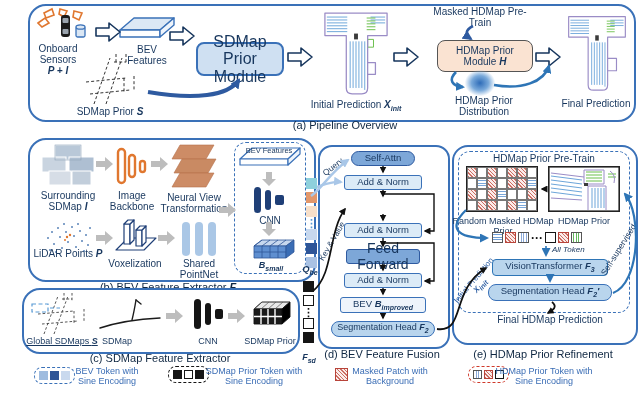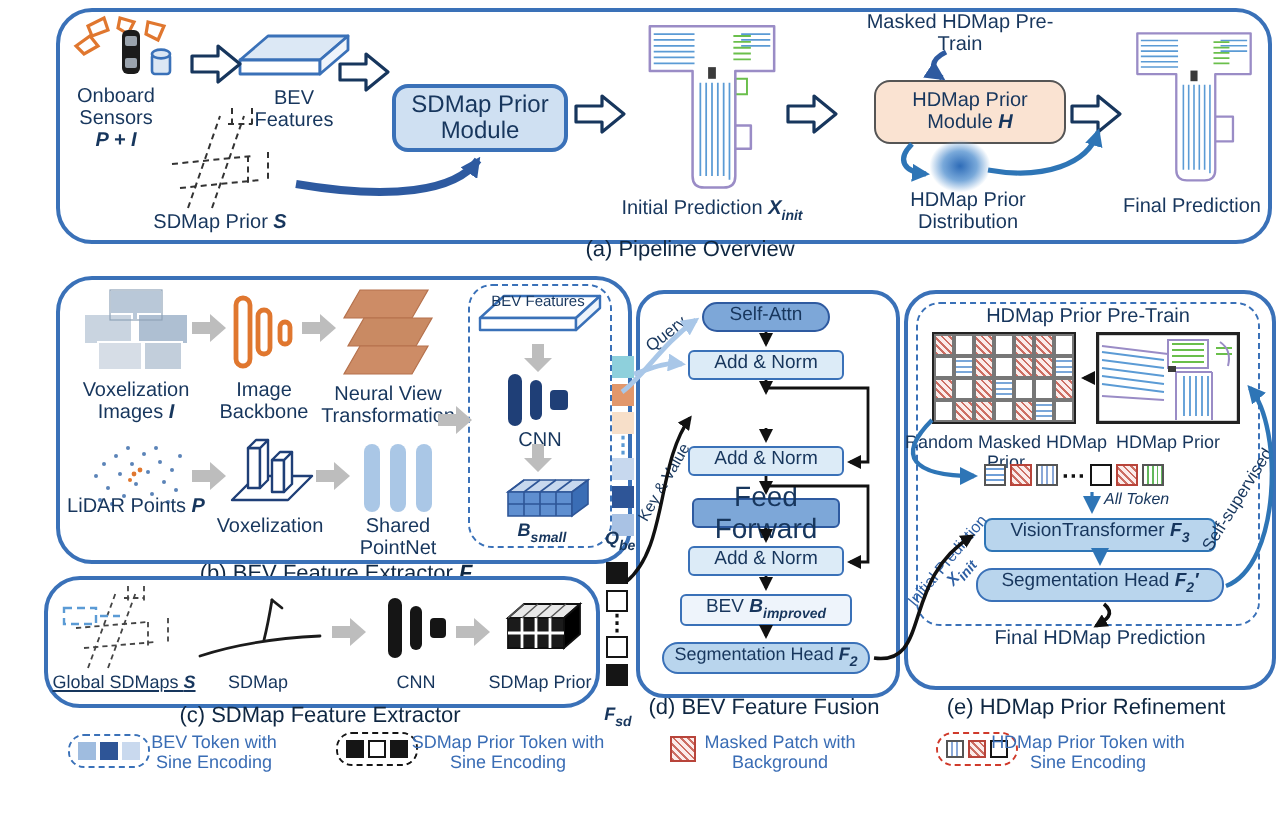--- a/index.html
+++ b/index.html
@@ -14,21 +14,21 @@
   #fig{position:relative;width:640px;height:408px;}
   .panel{position:absolute;border:2px solid var(--pb);border-radius:18px;background:#fff;}
   .dash{position:absolute;border:1.5px dashed var(--pb);border-radius:12px;}
   .lbl{position:absolute;color:var(--navy);font-size:10px;line-height:1.12;text-align:center;}
   .s9{font-size:9px;} .s85{font-size:8.5px;} .s8{font-size:8px;}
   .cap{position:absolute;font-size:11px;color:var(--cap);text-align:center;line-height:1.1;}
   .mv{font-style:italic;font-weight:700;}
   sub{font-size:7px;}
   .bx{position:absolute;box-sizing:border-box;display:flex;align-items:center;justify-content:center;
       text-align:center;color:var(--navy);line-height:1.1;}
-  .modblue{background:#cfe0f2;border:2px solid var(--pb);border-radius:8px;font-size:12px;}
+  .modblue{background:#cfe0f2;border:2px solid var(--pb);border-radius:8px;font-size:16px;}
   .modor{background:#fae3d2;border:1.5px solid #555;border-radius:8px;font-size:10px;}
   .datt{background:var(--att);border:1.2px solid #2e5aa0;border-radius:8px;font-size:9.5px;}
   .dan{background:var(--an);border:1.2px solid var(--pb);border-radius:3px;font-size:9.5px;}
   .dff{background:var(--att);border:1.2px solid #2e5aa0;border-radius:3px;font-size:14px;}
   .dbi{background:var(--bi);border:1.2px solid var(--pb);border-radius:3px;font-size:9.5px;}
   .dsh{background:var(--sh);border:1.2px solid var(--pb);border-radius:8px;font-size:9px;}
   .ebox{background:var(--sh);border:1.2px solid var(--bl);border-radius:4px;font-size:9.5px;}
   .rot{position:absolute;color:var(--navy);line-height:1.05;text-align:center;transform-origin:0 0;}
   svg{position:absolute;overflow:visible;}
   .tok{display:inline-block;width:11px;height:11px;box-sizing:border-box;}
@@ -168,21 +168,21 @@
     <g stroke="#fff" stroke-width="1">
       <rect x="13" y="0" width="26" height="15" fill="#b9c8d8"></rect>
       <rect x="0" y="12" width="24" height="15" fill="#c9d4e0"></rect>
       <rect x="27" y="12" width="25" height="15" fill="#aebfd2"></rect>
       <rect x="7" y="26" width="22" height="14" fill="#d6dde6"></rect>
       <rect x="30" y="26" width="19" height="14" fill="#c2cedb"></rect>
     </g>
     <rect x="13" y="0" width="26" height="15" fill="none" stroke="#8fa3b8" stroke-width="0.6"></rect>
   </svg>
   <div class="lbl" style="left:30px;top:190px;width:76px;">
-    <span>Voxelization Images </span><span class="mv">I</span>
+    <span>Surrounding SDMap </span><span class="mv">I</span>
   </div>
 
   <svg style="left:116px;top:147px;" width="32" height="40" viewBox="0 0 32 40">
     <g fill="none" stroke="#e0772f" stroke-width="2.4" stroke-linecap="round">
       <rect x="2" y="2" width="7" height="34" rx="3.5"></rect>
       <rect x="13" y="8" width="6" height="22" rx="3"></rect>
       <rect x="24" y="14" width="5" height="11" rx="2.5"></rect>
     </g>
   </svg>
   <div class="lbl" style="left:104px;top:190px;width:56px;">Image Backbone</div>
@@ -320,21 +320,21 @@
   <div class="lbl s9" style="left:18px;top:336px;width:88px;text-decoration:underline;">
     <span>Global SDMaps </span><span class="mv">S</span>
   </div>
   <svg style="left:98px;top:298px;" width="64" height="34" viewBox="0 0 64 34">
     <g fill="none" stroke="#1b1b1b" stroke-width="1.4" stroke-linecap="round">
       <path d="M2,30 C20,24 42,21 62,20"></path>
       <path d="M34,22 C36,14 37,8 38,2"></path>
       <path d="M38,2 l5,4"></path>
     </g>
   </svg>
-  <div class="lbl s9" style="left:100px;top:336px;width:58px;">SDMap</div>
+  <div class="lbl s9" style="left:88px;top:336px;width:58px;">SDMap</div>
   <svg style="left:192px;top:298px;" width="32" height="32" viewBox="0 0 32 32">
     <g fill="#151515">
       <rect x="2" y="1" width="7" height="30" rx="3.5"></rect>
       <rect x="13" y="5" width="6" height="22" rx="3"></rect>
       <rect x="23" y="11" width="8" height="10" rx="2"></rect>
     </g>
   </svg>
   <div class="lbl s9" style="left:184px;top:336px;width:48px;">CNN</div>
   <svg style="left:248px;top:300px;" width="44" height="26" viewBox="0 0 44 26">
     <g stroke="#111" stroke-width="0.9">

